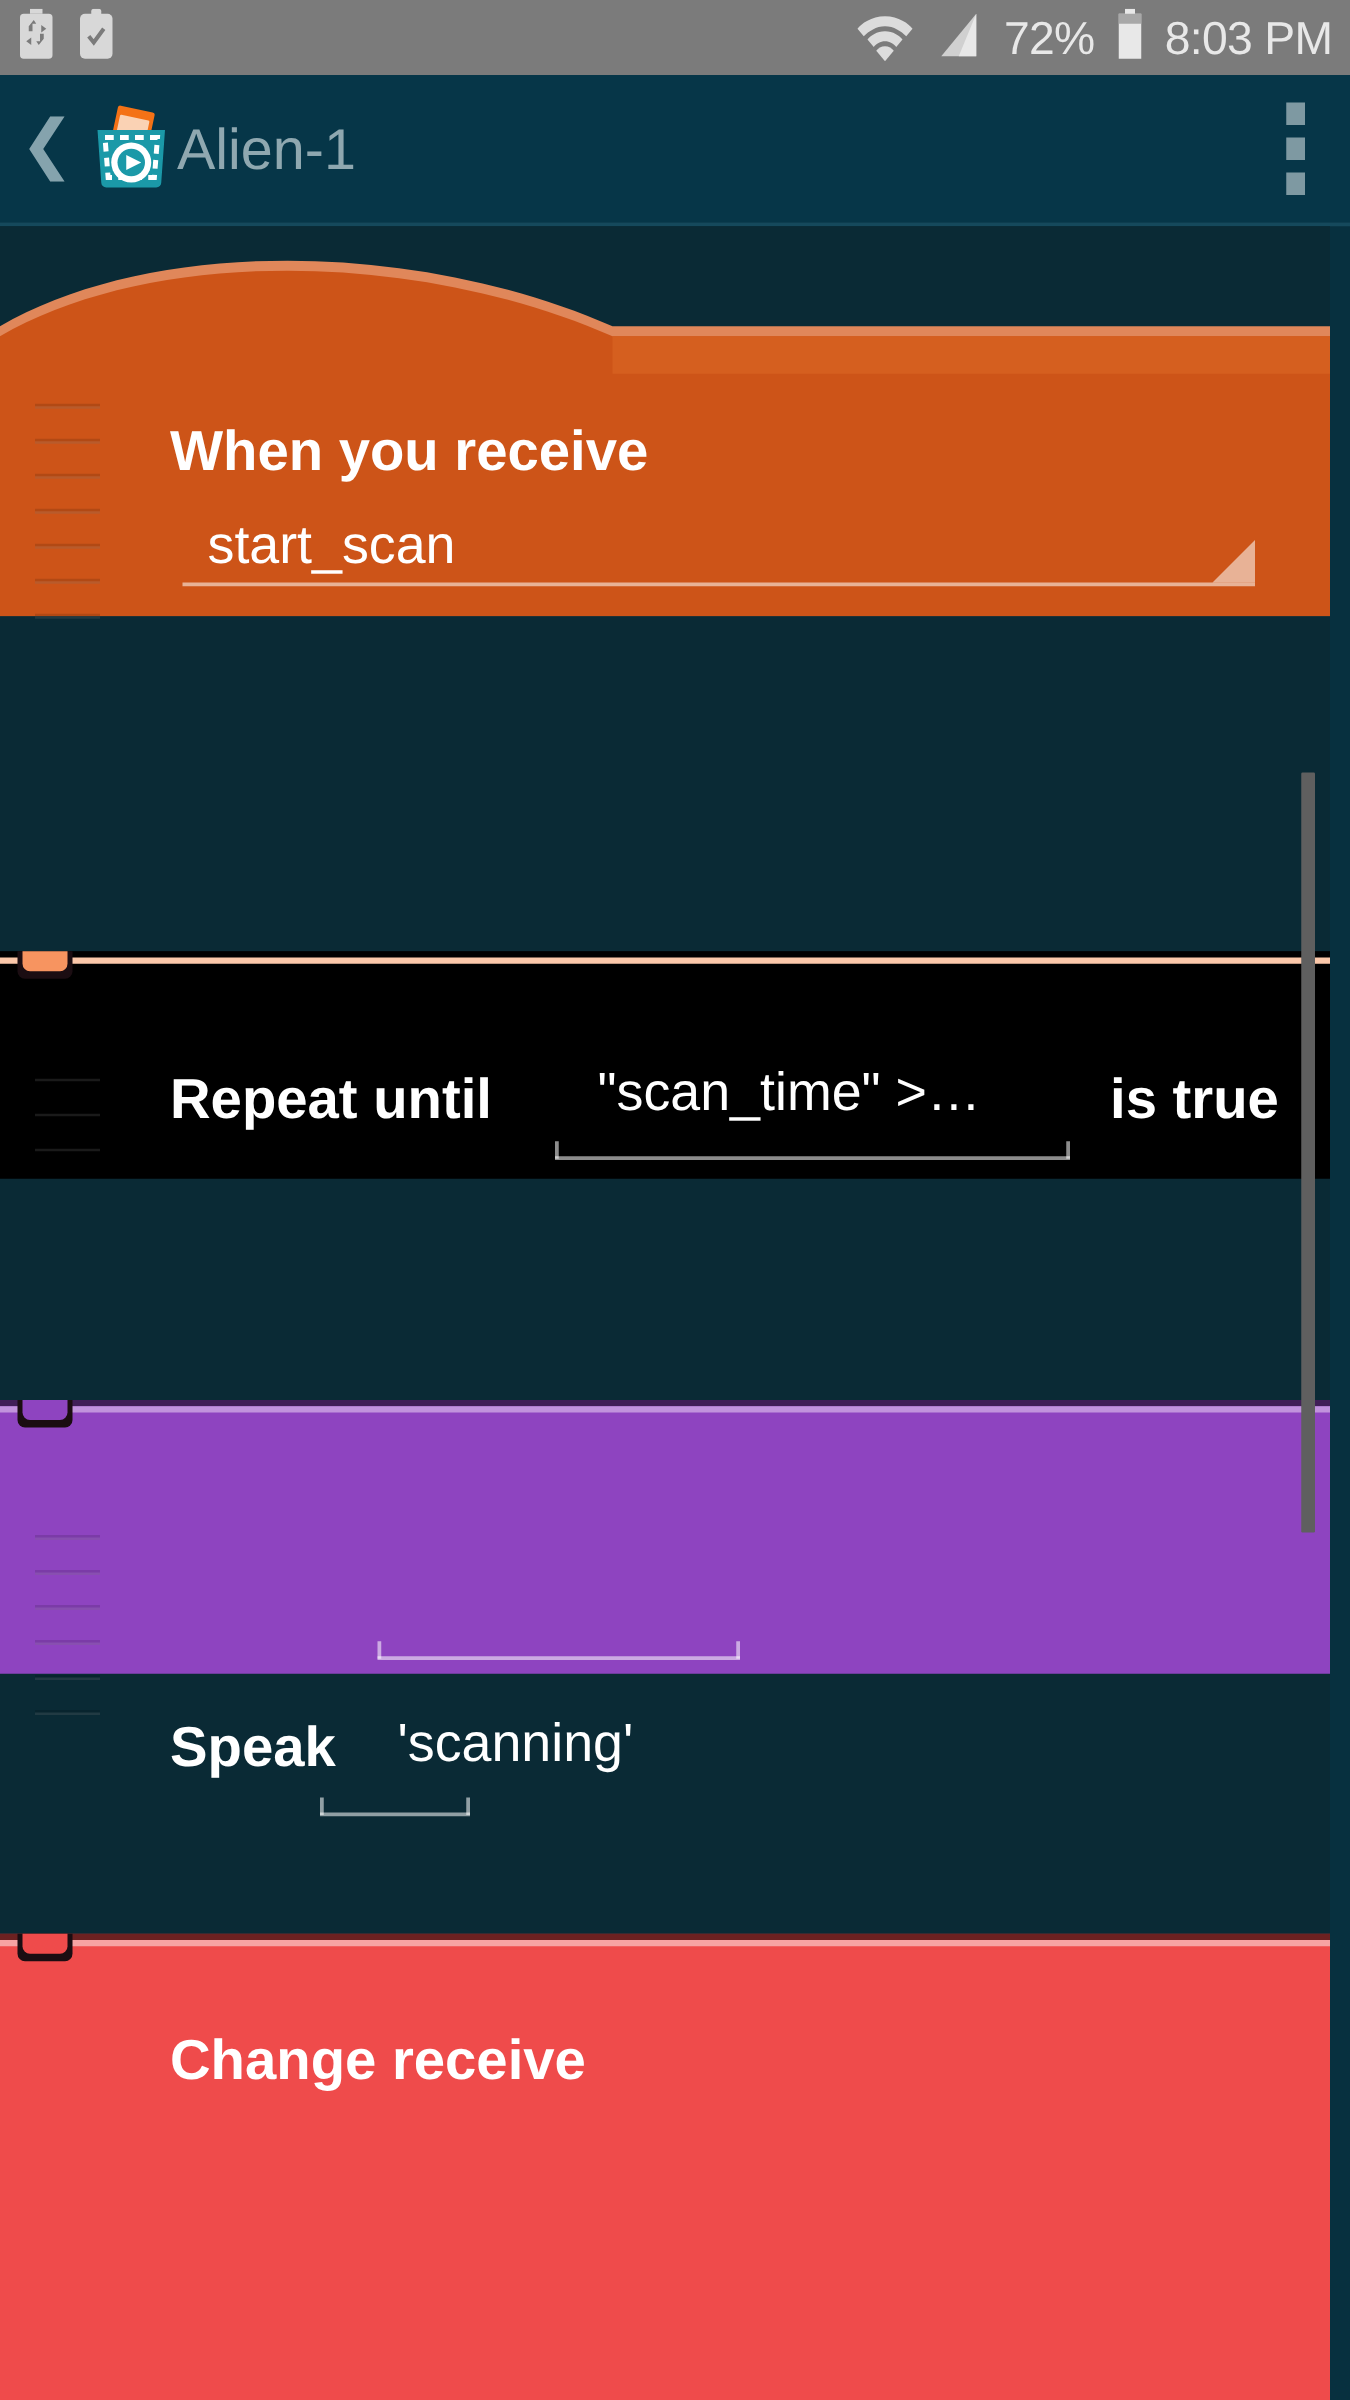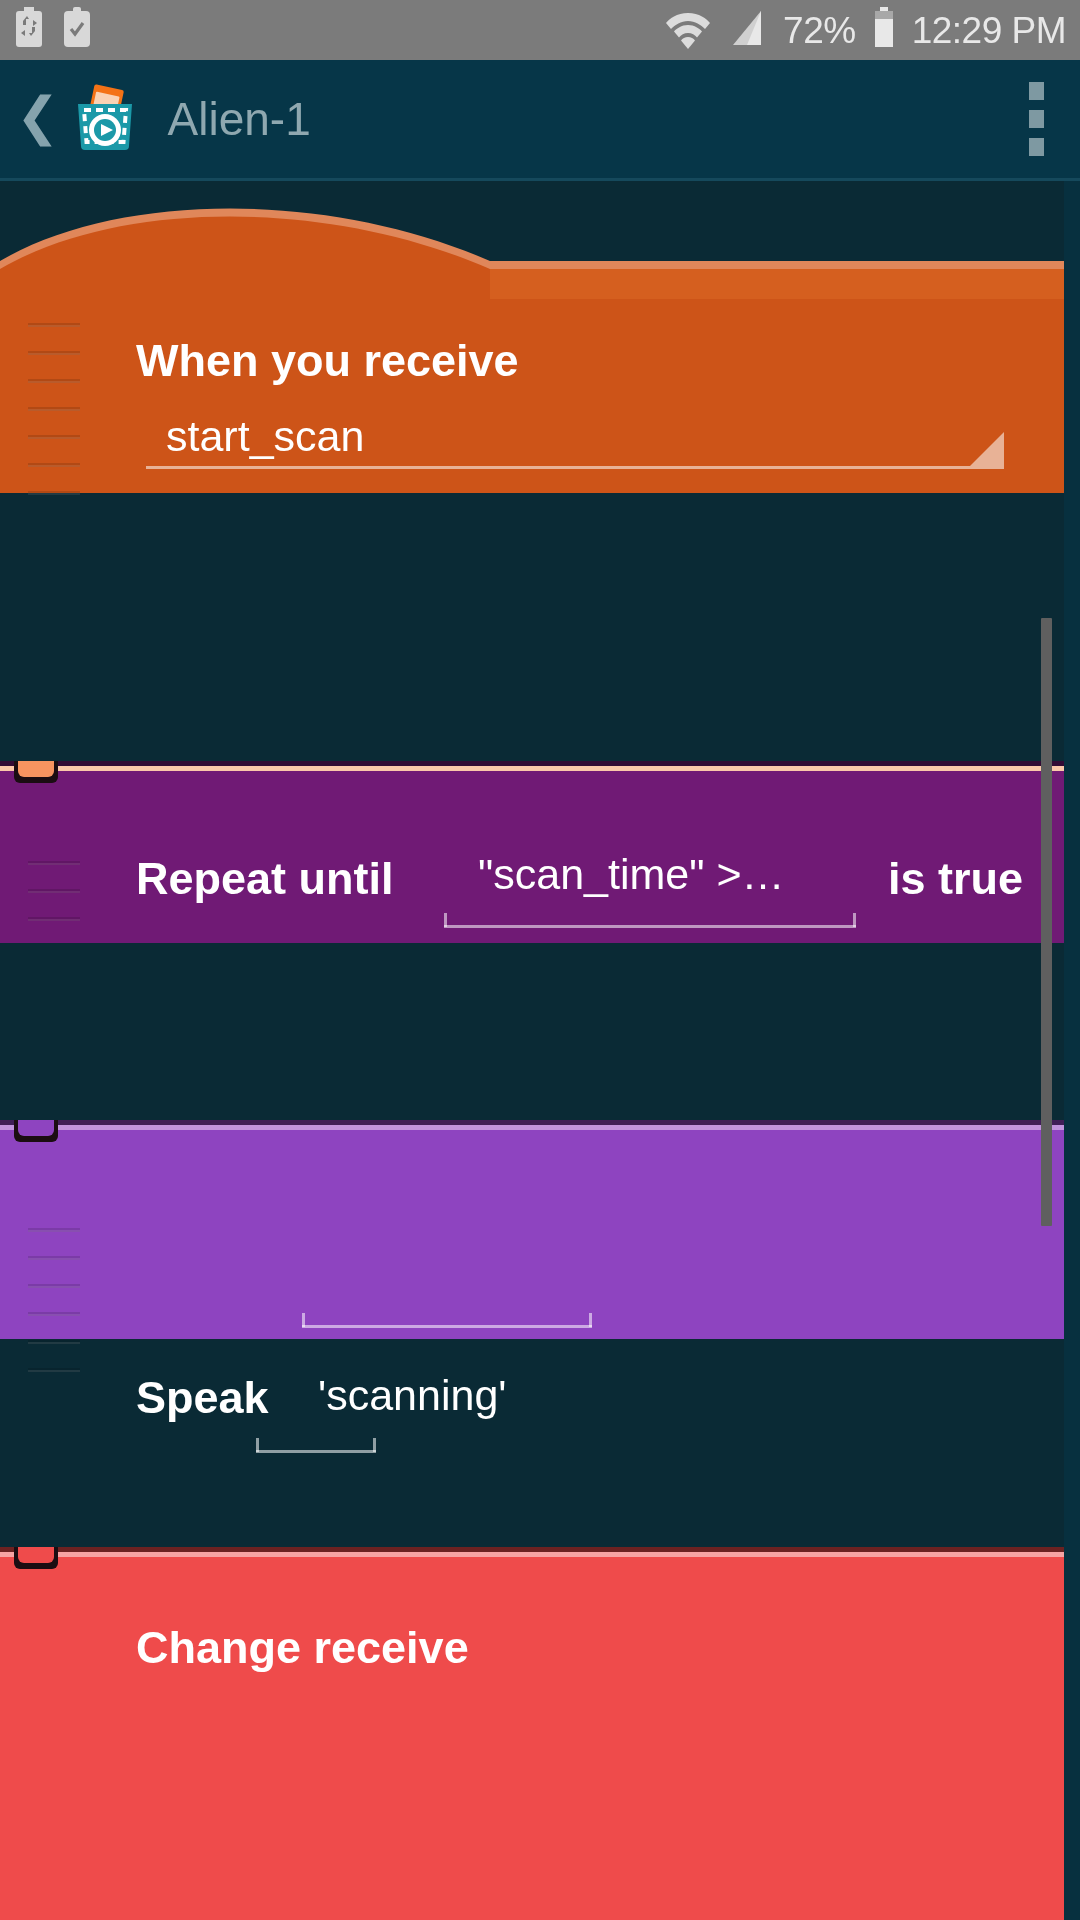--- a/index.html
+++ b/index.html
@@ -39,21 +39,21 @@
     background: #063648;
     display: flex; align-items: center;
     padding: 0 22px 0 10px;
   }
   .back-chevron {
     color: #85a3ad; font-size: 52px; line-height: 1;
     padding: 0 6px 6px 6px; font-weight: 300;
   }
   .app-logo { width: 74px; height: 74px; position: relative; flex: 0 0 auto; margin-left: 2px; }
   .ab-title {
-    color: #8fa8b0; font-size: 46px; margin-left: 26px;
+    color: #8fa8b0; font-size: 46px; 
     font-family: "Liberation Sans", sans-serif; font-weight: 400;
     line-height: 1;
   }
   .overflow-menu {
     margin-left: auto;
     display: flex; flex-direction: column; gap: 10px;
     padding: 8px 14px;
   }
   .overflow-menu span {
     display: block; width: 15px; height: 18px; background: #7e99a2;
@@ -196,21 +196,21 @@
       </svg>
     </span>
     <span class="sb-text">72%</span>
     <span class="sb-icon">
       <svg width="24" height="42" viewBox="0 0 24 42">
         <rect x="8" y="0" width="8" height="5" fill="#e8e8e8"></rect>
         <rect x="3" y="4" width="18" height="36" fill="#e8e8e8"></rect>
         <rect x="3" y="4" width="18" height="8" fill="#a8a8a8"></rect>
       </svg>
     </span>
-    <span class="sb-text">12:29 PM</span>
+    <span class="sb-text">8:03 PM</span>
   </div>
 </div>
 
 <div class="actionbar">
   <span class="back-chevron">❮</span>
   <span class="app-logo">
     <svg width="74" height="74" viewBox="0 0 74 74">
 
       <g transform="rotate(12 38 26)">
         <rect x="22" y="5" width="30" height="32" rx="2" fill="#f47216"></rect>
@@ -258,21 +258,21 @@
     </div>
 
     <div class="block-label" style="position:absolute; left:136px; top:157px;">When you receive</div>
 
     <div class="field-text" style="position:absolute; left:166px; top:234px;">start_scan</div>
     <div class="fld-underline" style="left:146px; top:285px; width:858px;"></div>
     <div class="fld-triangle" style="left:970px; top:251px;"></div>
   </div>
 
 
-  <div class="block" style="top:580px; height:182px; background:#701a75;">
+  <div class="block" style="top:580px; height:182px; background:#000000;">
     <div class="top-shadow"></div>
     <div class="top-hilite" style="background:#fbc8aa;"></div>
     <div class="notch"></div>
     <div class="notch-inner" style="background:#f79460;"></div>
 
     <div class="grip" style="top:100px;">
       <i></i>
         <i></i>
         <i></i>
     </div>

